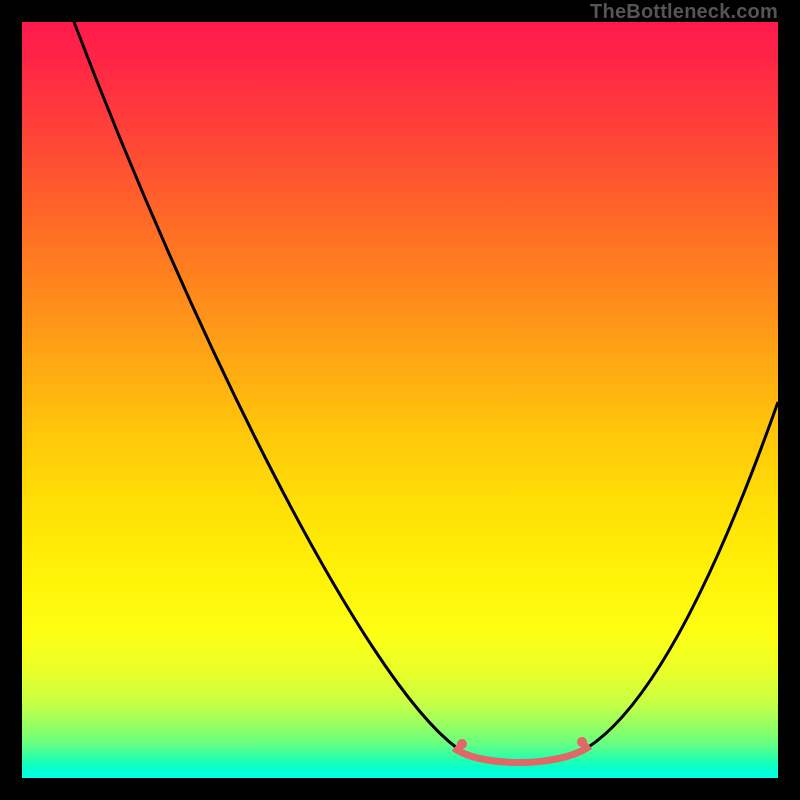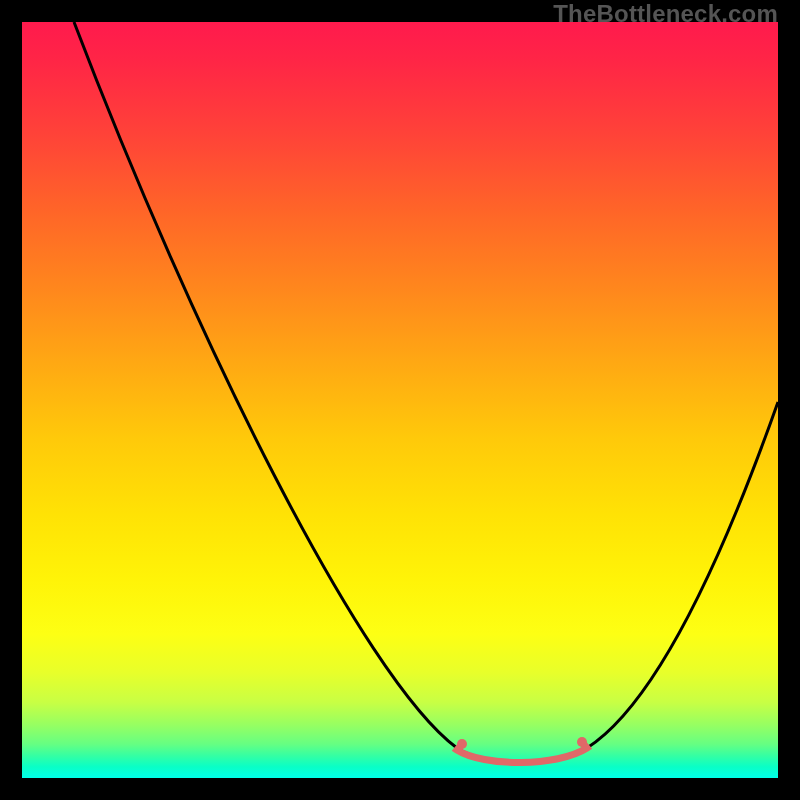--- a/index.html
+++ b/index.html
@@ -50,21 +50,21 @@
     top: 0;
     width: 756px;
     height: 756px;
     overflow: visible;
   }
   .watermark {
     position: absolute;
     top: 0;
     right: 22px;
     font-family: Arial, Helvetica, sans-serif;
-    font-size: 24px;
+    font-size: 20px;
     font-weight: 600;
     color: #555;
     letter-spacing: 0.2px;
   }
 </style>
 </head>
 <body>
 
 <div class="frame">
   <div class="gradient"></div>

